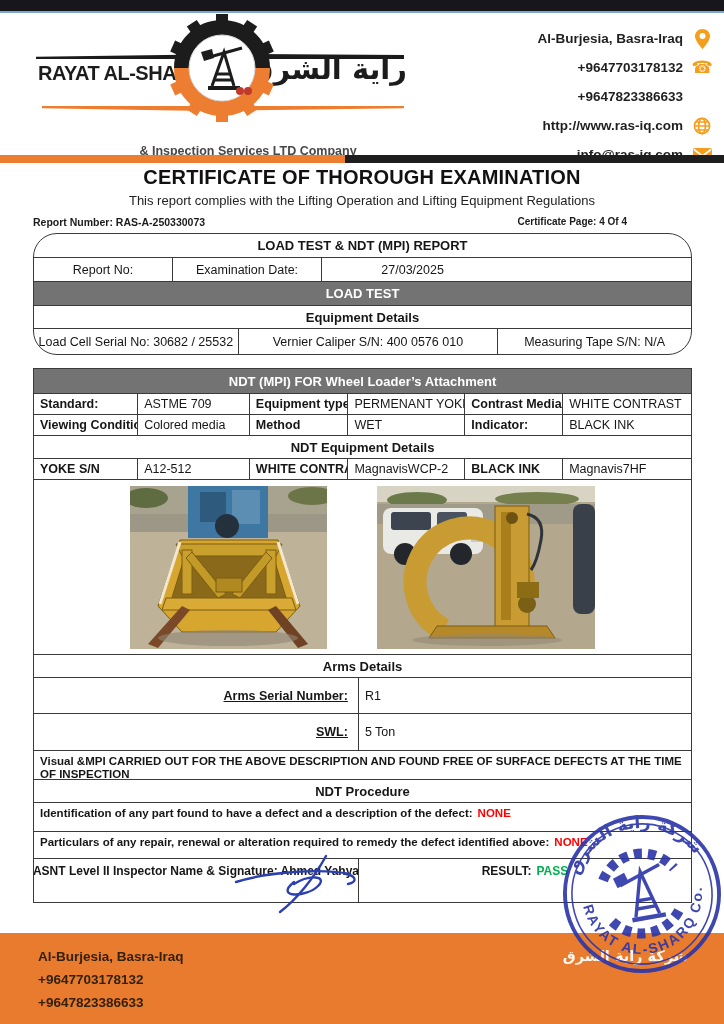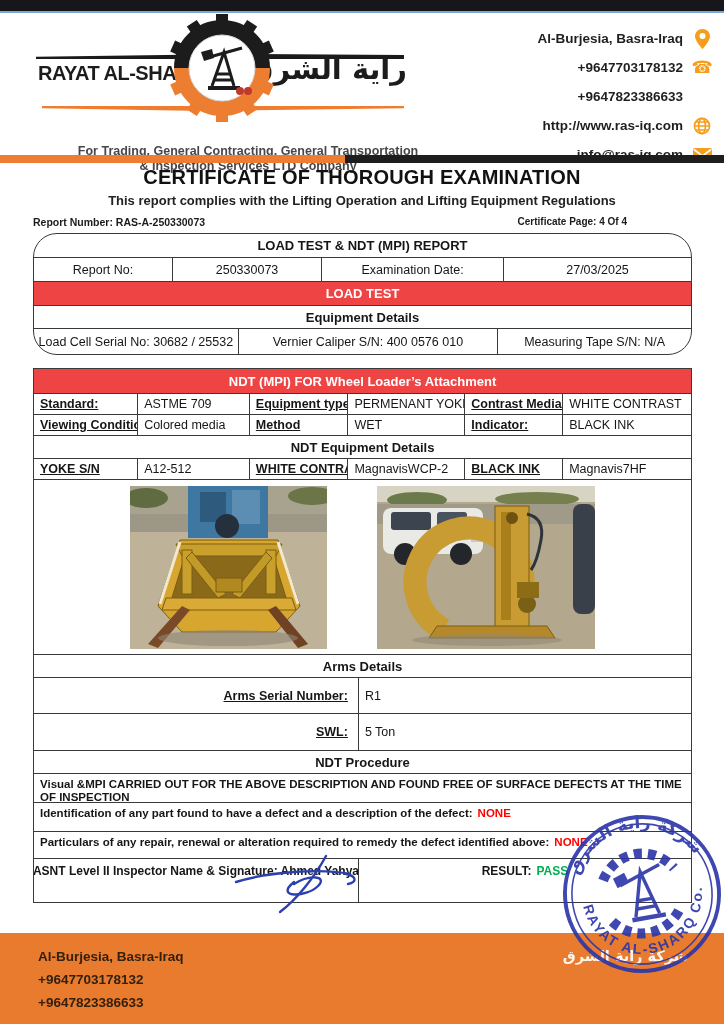--- a/index.html
+++ b/index.html
@@ -31,41 +31,41 @@
   .contact-ic { width:20px; height:20px; margin-left:9px; display:flex; align-items:center; justify-content:center; }
   .contact-ic.empty { visibility:hidden; }
 
   
   .divider { position:absolute; left:0; top:155px; width:724px; height:8px; font-size:0; }
   .divider .seg-orange { display:inline-block; width:47.6%; height:8px; background:#ED7D31; }
   .divider .seg-black  { display:inline-block; width:52.4%; height:8px; background:#1e1e1e; }
   .doc-title { position:absolute; left:0; top:166px; width:724px; text-align:center; font-size:20px;
                font-weight:800; color:#111; letter-spacing:0.2px; }
   .doc-subtitle { position:absolute; left:0; top:193px; width:724px; text-align:center; font-size:13px;
-                  font-weight:700; color:#222; }
+                  font-weight:400; color:#222; }
 
   .meta-row { position:absolute; left:33px; top:216px; width:594px; display:flex; justify-content:space-between; }
   .meta-left { font-size:10.5px; font-weight:700; color:#1b1b1b; }
   .meta-right { font-size:10px; font-weight:700; color:#1b1b1b; }
 
   
   .tbl { position:absolute; left:33px; width:659px; border:1px solid #3a3a3a; }
   .tbl1 { top:233px;border-radius:24px; }
   .tbl2 { top:368px; }
   .trow { display:grid; border-top:1px solid #3a3a3a; }
   .trow:first-child { border-top:none; }
   .tcell { border-left:1px solid #3a3a3a; display:flex; align-items:center; font-size:12.5px; color:#161616;
            padding:2px 6px; overflow:hidden; white-space:nowrap; }
   .tcell:first-child { border-left:none; }
   .hdr-row { height:23px; align-items:center; }
   .hdr-cell { justify-content:center; font-weight:bold; font-size:13px; }
-  .banner-row { height:24px; background:#ef4444; }
+  .banner-row { height:24px; background:#737373; }
   .banner-cell { justify-content:center; color:#fff; font-weight:bold; font-size:13px; }
   .c { justify-content:center; }
-  .bold { font-weight:bold;text-decoration:underline; }
+  .bold { font-weight:bold; }
   .cols-load { grid-template-columns:21% 22.7% 27.7% 28.6%; height:24px; }
   .cols-eq   { grid-template-columns:31% 39.5% 29.5%; height:26px; }
   .cols-ndt  { grid-template-columns:15.7% 17% 15% 17.8% 14.9% 19.6%; height:21px; }
   .cols-arms { grid-template-columns:49.3% 50.7%; }
   .photos-row { height:175px; display:flex; justify-content:center; align-items:center; gap:50px; }
   .arms-r1 { height:36px; } .arms-r2 { height:37px; }
   .arms-label { justify-content:flex-end; font-weight:bold; text-decoration:underline; padding-right:10px; font-size:12.5px; }
   .full-row { height:29px; }
   .full-cell { align-items:flex-start; padding-top:4px; font-weight:bold; font-size:11.5px; white-space:normal; line-height:13px; }
   .red { color:#FF0000; margin-left:5px; }
@@ -125,21 +125,20 @@
           <path d="M49,62 L63,62 M47,68 L65,68"></path>
           <path d="M38,46 L74,36"></path>
         </g>
         <path d="M33,40 L44,37 L46,46 L36,49 Z" fill="#1c1c1c"></path>
         <rect x="40" y="74" width="32" height="4" fill="#1c1c1c"></rect>
         <circle cx="72" cy="79" r="4" fill="#c0392b"></circle>
         <circle cx="80" cy="79" r="4" fill="#c0392b"></circle>
       </svg>
     </div>
     <div class="tagline">
-      <div>For Trading, General Contracting, General Transportation</div>
       <div>&amp; Inspection Services LTD Company</div>
     </div>
   </div>
 
   <div class="contacts">
     <div class="contact-row">
       <span class="contact-text">Al-Burjesia, Basra-Iraq</span>
       <span class="contact-ic">
         <svg width="15" height="20" viewBox="0 0 15 20">
             <path d="M7.5,0 C3.3,0 0,3.2 0,7.2 C0,12 7.5,20 7.5,20 C7.5,20 15,12 15,7.2 C15,3.2 11.7,0 7.5,0 Z" fill="#F59E1B"></path>
@@ -186,21 +185,20 @@
     <span class="meta-left">Report Number: RAS-A-250330073</span>
     <span class="meta-right">Certificate Page: 4 Of 4</span>
   </div>
 
   <div class="tbl tbl1">
     <div class="trow hdr-row">
       <div class="tcell hdr-cell">LOAD TEST &amp; NDT (MPI) REPORT</div>
     </div>
     <div class="trow cols-load">
       <div class="tcell c">Report No:</div>
-      <div class="tcell c">250330073</div>
       <div class="tcell c">Examination Date:</div>
       <div class="tcell c">27/03/2025</div>
     </div>
     <div class="trow banner-row">
       <div class="tcell banner-cell">LOAD TEST</div>
     </div>
     <div class="trow hdr-row">
       <div class="tcell hdr-cell">Equipment Details</div>
     </div>
     <div class="trow cols-eq">
@@ -311,25 +309,25 @@
     </div>
     <div class="trow cols-arms arms-r1">
       <div class="tcell arms-label">Arms Serial Number:</div>
       <div class="tcell">R1</div>
     </div>
     <div class="trow cols-arms arms-r2">
       <div class="tcell arms-label">SWL:</div>
       <div class="tcell">5 Ton</div>
     </div>
 
-    <div class="trow hdr-row">
-      <div class="tcell hdr-cell">NDT Procedure</div>
-    </div>
     <div class="trow full-row">
       <div class="tcell full-cell">Visual &amp;MPI CARRIED OUT FOR THE ABOVE DESCRIPTION AND FOUND FREE OF SURFACE DEFECTS AT THE TIME OF INSPECTION</div>
+    </div>
+    <div class="trow hdr-row">
+      <div class="tcell hdr-cell">NDT Procedure</div>
     </div>
     <div class="trow full-row">
       <div class="tcell full-cell">
         <span>Identification of any part found to have a defect and a description of the defect:</span>
         <span class="red">NONE</span>
       </div>
     </div>
     <div class="trow full-row" style="height:27px;">
       <div class="tcell full-cell">
         <span>Particulars of any repair, renewal or alteration required to remedy the defect identified above:</span>

